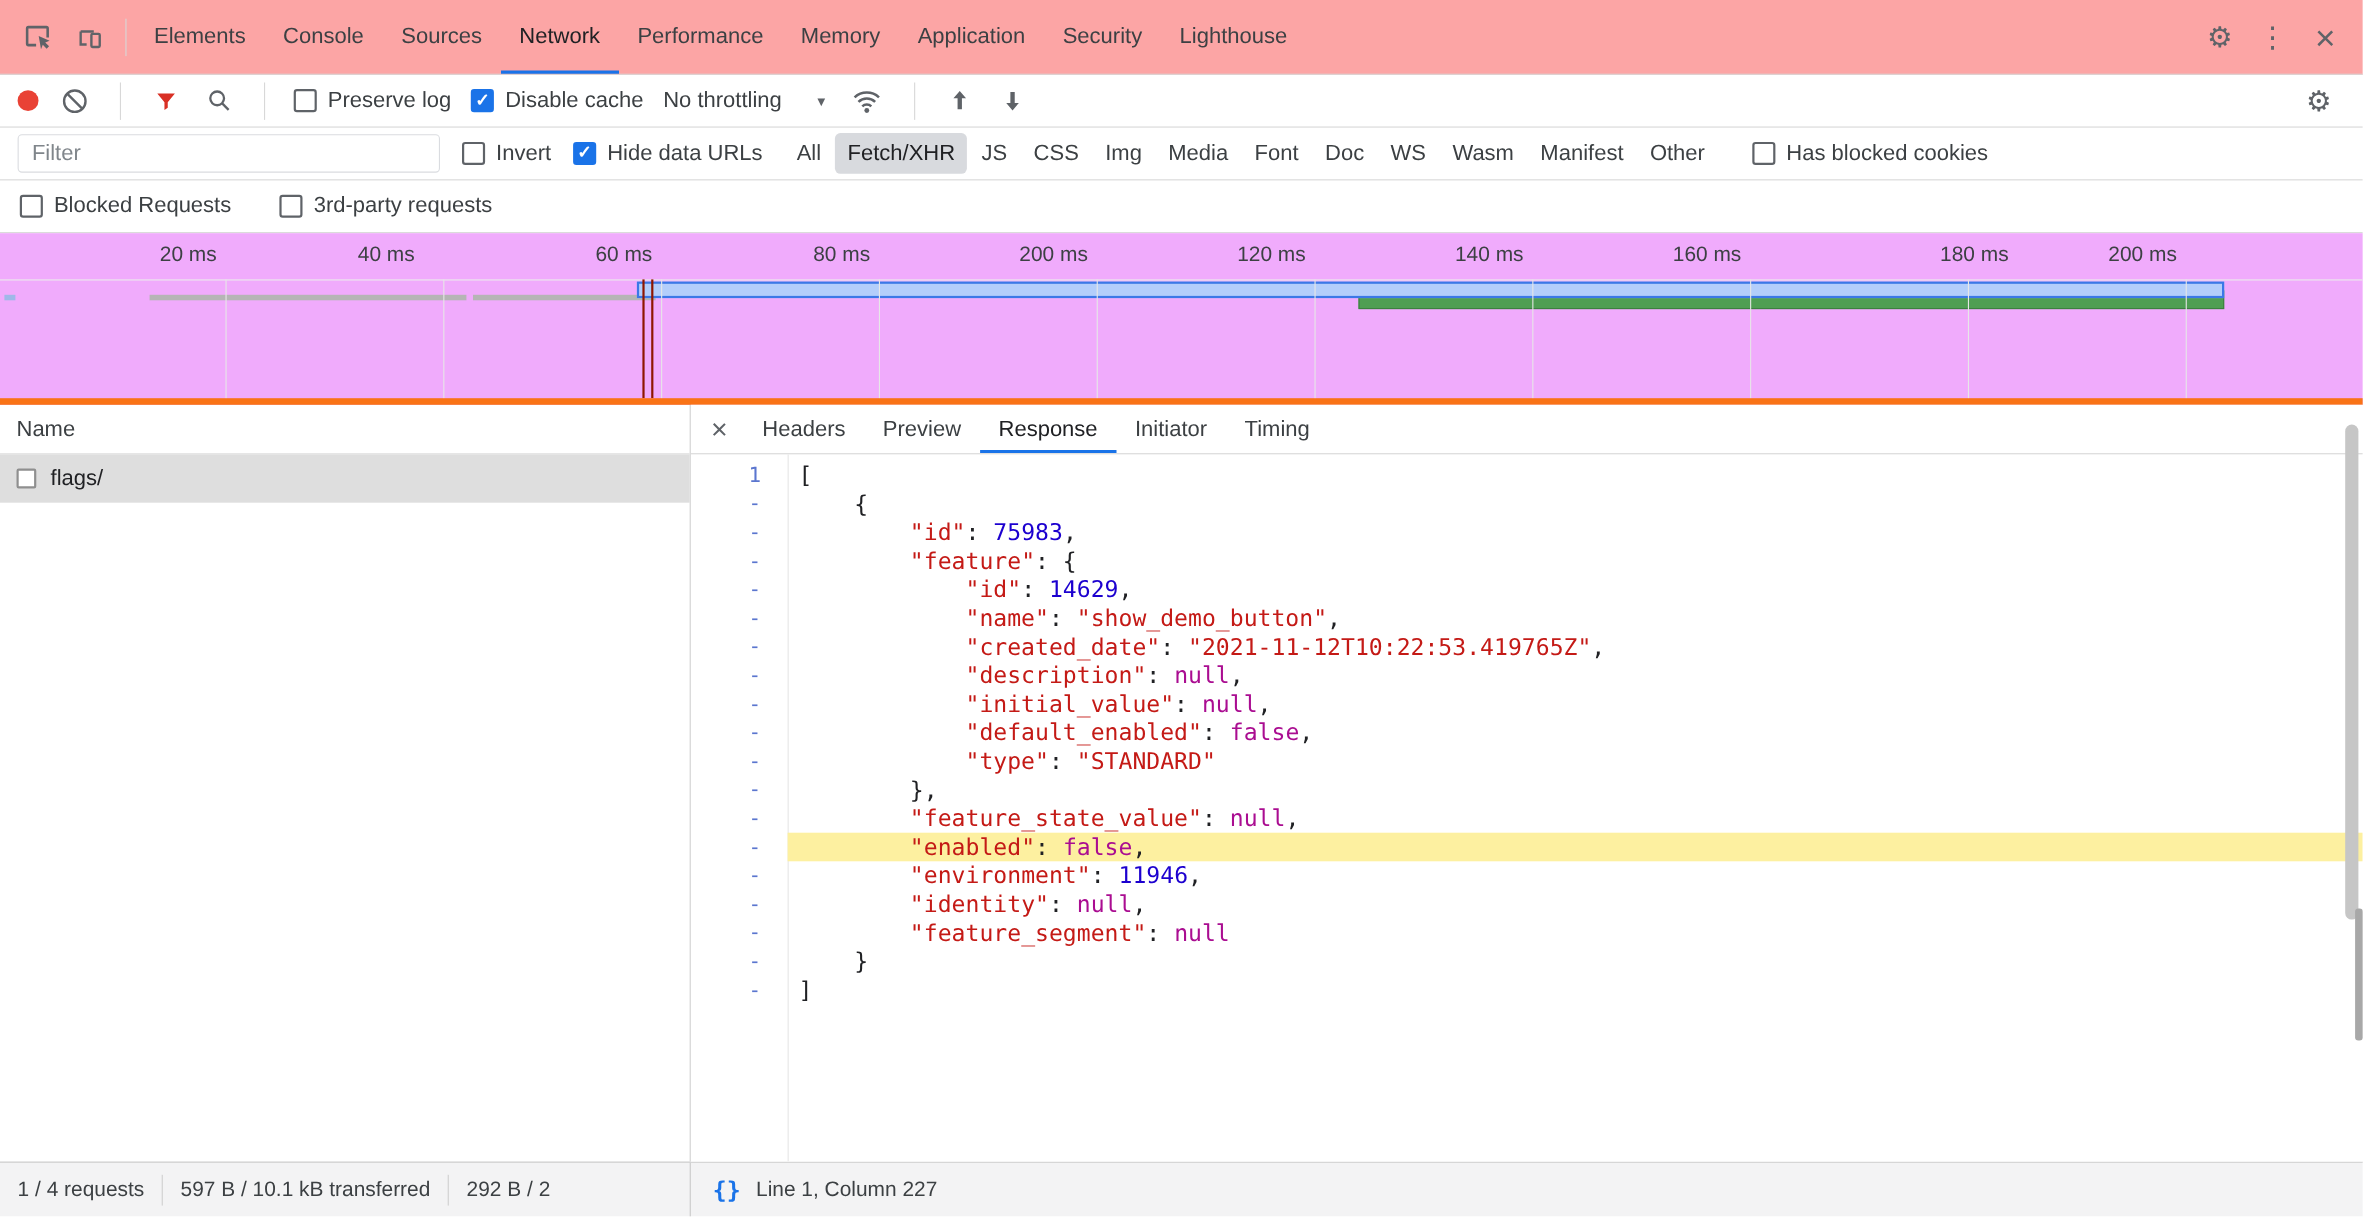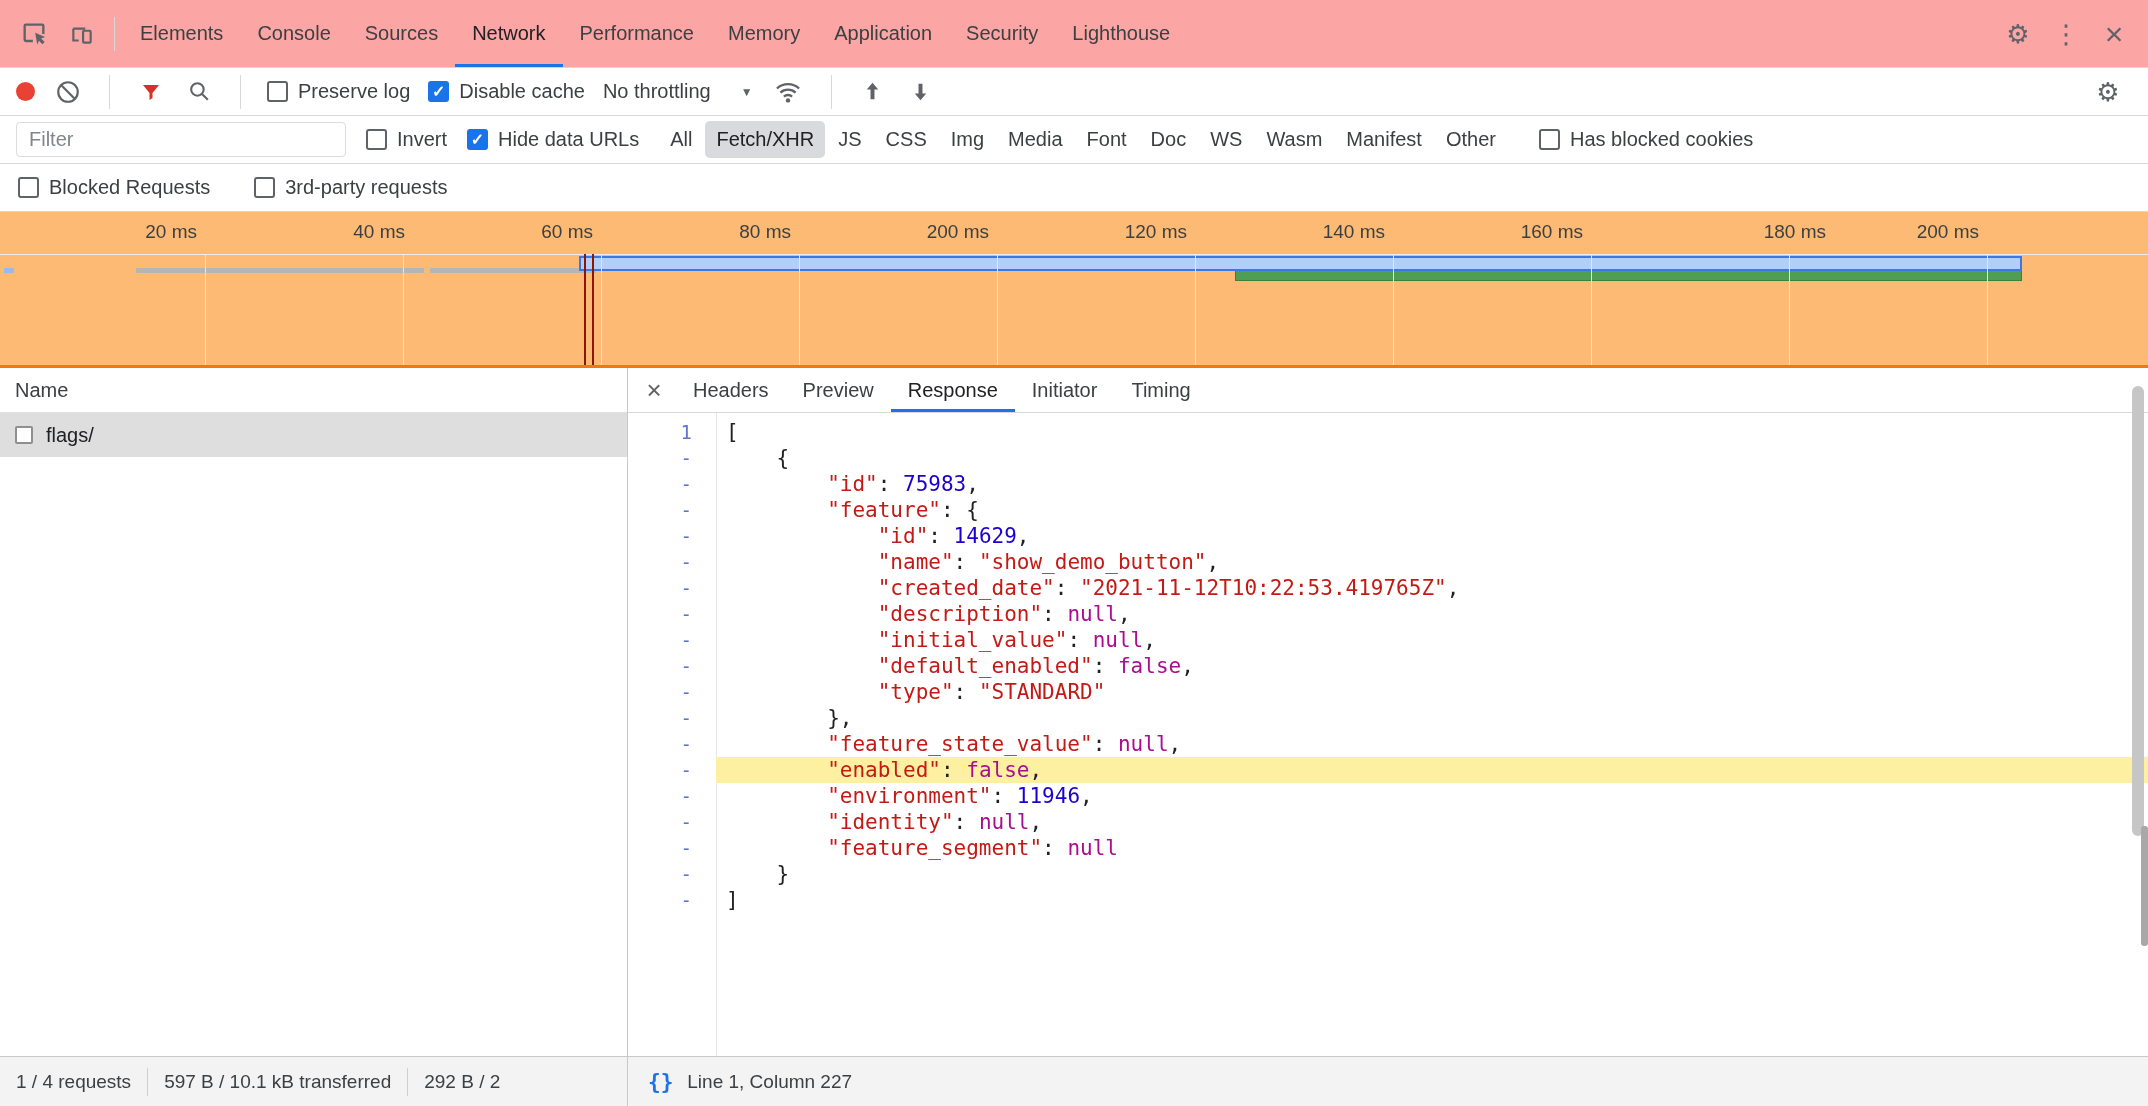--- a/index.html
+++ b/index.html
@@ -28,31 +28,31 @@
   .cb{display:flex;align-items:center;gap:10px;white-space:nowrap;}
   .cb .box{width:21px;height:21px;border:2px solid #5f6368;border-radius:3px;background:#fff;display:flex;align-items:center;justify-content:center;flex:0 0 auto;}
   .cb.checked .box{background:var(--accent,#1a73e8);border-color:var(--accent,#1a73e8);}
   .cb .check{color:#fff;font-size:16px;line-height:1;font-weight:bold;}
   .throttle{display:flex;align-items:center;gap:30px;white-space:nowrap;}
   .caret{font-size:12px;color:#5f6368;}
   .toolbar-spacer{flex:1;}
 
   
   .filter-row{height:48px;flex:0 0 48px;display:flex;align-items:center;border-bottom:1px solid #d8d8d8;padding:0 16px;gap:20px;}
-  .filter-input{width:330px;height:35px;border:1px solid #dadce0;border-radius:4px;padding:0 12px;font-size:20px;color:#3c4043;font-family:"Liberation Sans",sans-serif;outline:none;}
+  .filter-input{width:384px;height:35px;border:1px solid #dadce0;border-radius:4px;padding:0 12px;font-size:20px;color:#3c4043;font-family:"Liberation Sans",sans-serif;outline:none;}
   .filter-input::placeholder{color:#80868b;}
   .types{display:flex;align-items:flex-end;gap:2px;}
   .type-filter{padding:7px 11px;font-size:20px;color:#3c4043;border-radius:5px;white-space:nowrap;}
   .type-filter.pill{background:#d8dade;color:#202124;}
 
   
   .check-row{height:48px;flex:0 0 48px;display:flex;align-items:center;gap:44px;padding:0 18px;border-bottom:1px solid #d8d8d8;}
 
   
-  .overview{height:156px;flex:0 0 156px;position:relative;border-bottom:3px solid #f97316;overflow:hidden;background:#fdba74;}
+  .overview{height:156px;flex:0 0 156px;position:relative;border-bottom:6px solid #f97316;overflow:hidden;background:#f0abfc;}
   .tick{position:absolute;top:9px;width:130px;text-align:right;font-size:19px;color:#3c4043;}
   .hairline{position:absolute;left:0;right:0;top:42px;height:1px;background:#ececec;}
   .vline{position:absolute;top:42px;bottom:0;width:1px;background:#e7e7e7;}
   .bar{position:absolute;}
   .bar.tinyblue{left:4px;top:56px;width:10px;height:5px;background:#9fb8e8;}
   .bar.grey1{left:136px;top:56px;width:288px;height:5px;background:#b5b5b5;}
   .bar.grey2{left:430px;top:56px;width:166px;height:5px;background:#b5b5b5;}
   .bar.green{left:1235px;top:52px;width:787px;height:17px;background:var(--bar-green,#4f9e53);border:1px solid #3c8040;}
   .bar.blue{left:579px;top:44px;width:1443px;height:15px;background:var(--bar-blue-fill,#b3cefb);border:2px solid var(--bar-blue-border,#3b78e7);}
   .redline{position:absolute;top:42px;bottom:0;width:2px;background:#8e1600;}
@@ -243,21 +243,21 @@
     <div class="bar tinyblue"></div>
     <div class="bar grey1"></div>
     <div class="bar grey2"></div>
     <div class="bar green"></div>
     <div class="bar blue"></div>
     <div class="redline a"></div>
     <div class="redline b"></div>
   <div class="vline" style="left: 205px;"></div>
       <div class="tick" style="left: 67px;">20 ms</div>
       <div class="vline" style="left: 403px;"></div>
-      <div class="tick" style="left: 275px;">40 ms</div>
+      <div class="tick" style="left: 247px;">40 ms</div>
       <div class="vline" style="left: 601px;"></div>
       <div class="tick" style="left: 463px;">60 ms</div>
       <div class="vline" style="left: 799px;"></div>
       <div class="tick" style="left: 661px;">80 ms</div>
       <div class="vline" style="left: 997px;"></div>
       <div class="tick" style="left: 859px;">200 ms</div>
       <div class="vline" style="left: 1195px;"></div>
       <div class="tick" style="left: 1057px;">120 ms</div>
       <div class="vline" style="left: 1393px;"></div>
       <div class="tick" style="left: 1255px;">140 ms</div>

